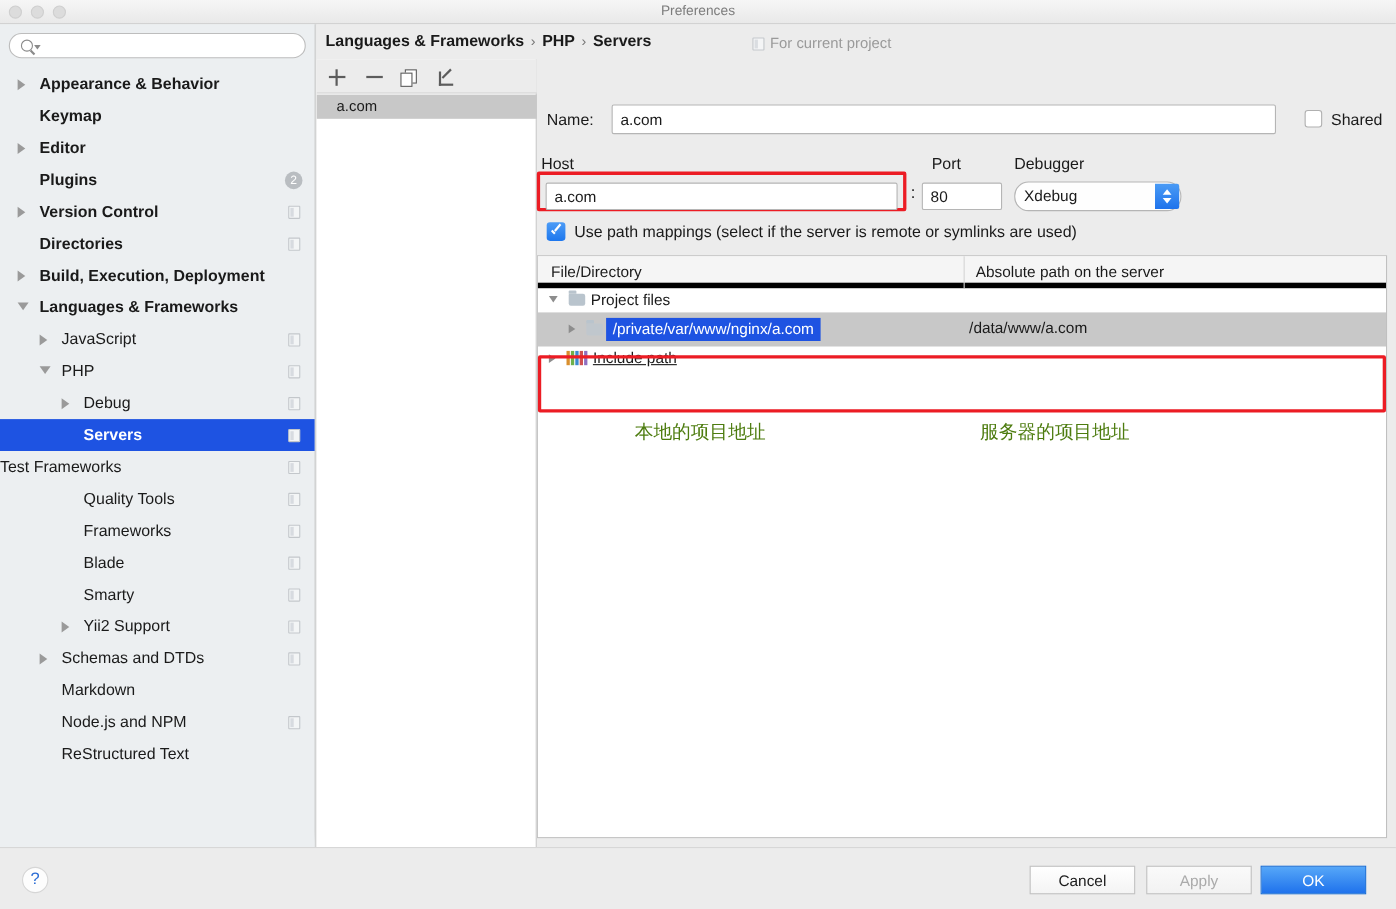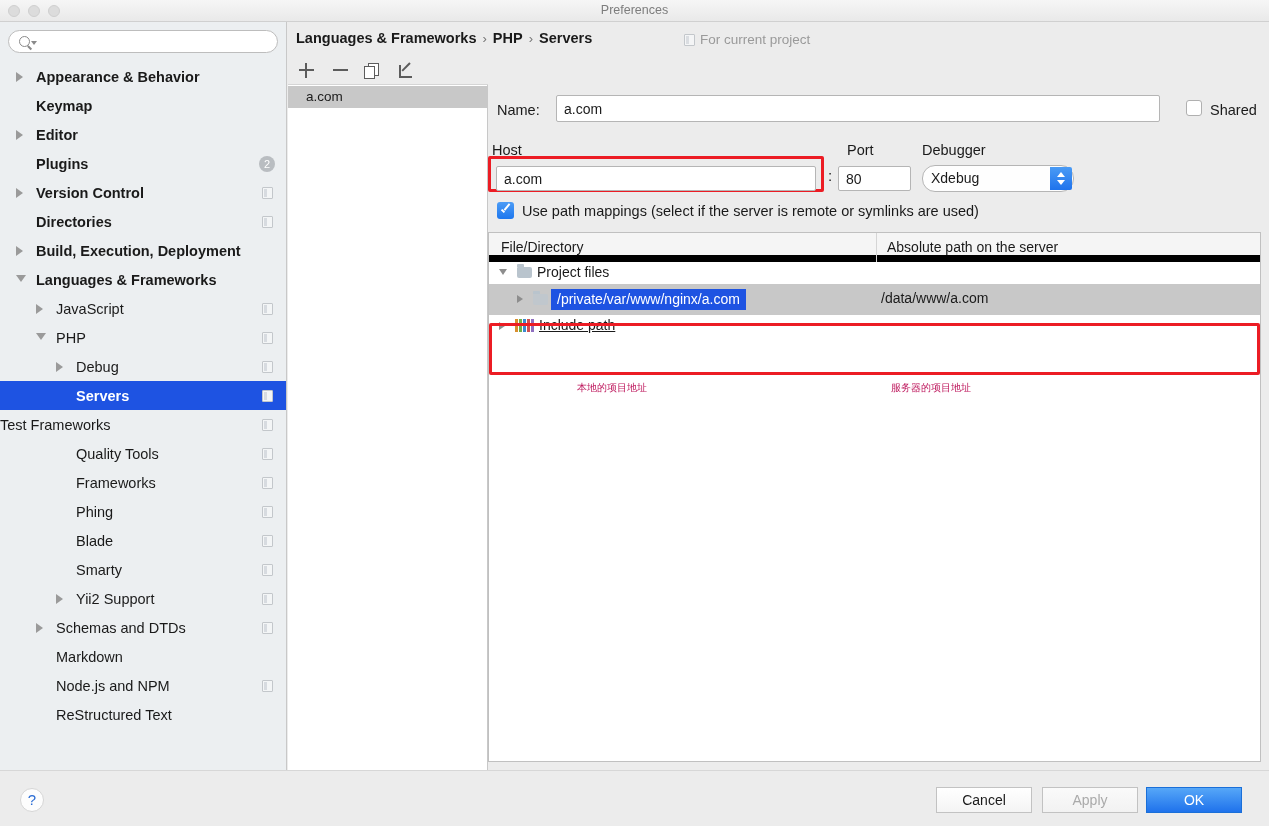--- a/index.html
+++ b/index.html
@@ -204,21 +204,21 @@
     background:#fff; transform: rotate(-50deg);
   }
   #pm-label { left: 34px; top: 149px; }
 
   
   #maptable {
     position: absolute; left: 0px; top: 178px; right: 8px; bottom: 8px;
     background: #fff; border: 1px solid #c0c0c0;
   }
   #map-head { position: relative; height: 29px; background: #f5f5f5;
-              border-bottom: 7px solid #000000; padding-left: 44px; }
+              border-bottom: 5px solid #000000; padding-left: 44px; }
   #map-head .h1 { position: absolute; left: 12px; top: 6px; font-size: 14px; color: #1a1a1a; }
   #map-head .h2 { position: absolute; left: 398px; top: 6px; font-size: 14px; color: #1a1a1a; }
   #map-head .vdiv { position: absolute; left: 387px; top: 0; width: 1px; height: 29px; background: #d5d5d5; }
 
   .mrow { position: relative; height: 22px; }
   .mrow .mtw {
     position: absolute; left: 10px; top: 7px; width:0;height:0;
   }
   .mtw.open { border-left:4.5px solid transparent; border-right:4.5px solid transparent;
               border-top:6px solid #8d8d8d; }
@@ -252,21 +252,21 @@
   #row-include { }
   #row-include .mtw { left: 10px; }
   #row-include .bars { position: absolute; left: 26px; top: 4px; width: 18px; height: 13px; }
   #row-include .bars i { position: absolute; top: 0; width: 2.5px; height: 13px; display: block; }
   #row-include .name { left: 50px; text-decoration: underline; }
 
   #hl-map {
     position: absolute; left: 0px; top: 90px; right: 0px; height: 52px;
     border: 3px solid #ec1c24; border-radius: 2px; pointer-events: none;
   }
-  .cn-note { position: absolute; font-size: 10px; color: #be185d;
+  .cn-note { position: absolute; font-size: 17px; color: #4d7c0f;
              font-family: "DejaVu Sans", sans-serif; }
   #cn-local { left: 88px; top: 148px; }
   #cn-server { left: 402px; top: 148px; }
 
   
   #footer {
     position: absolute; left: 0; top: 770px; width: 1269px; height: 56px;
     background: #ececec; border-top: 1px solid #d7d7d7;
   }
   #help-btn {
@@ -318,21 +318,20 @@
         <div class="row bold"><span class="label" style="margin-left: 36px;">Directories</span><span class="scope-ic"></span></div>
         <div class="row bold"><span class="tw closed" style="left: 16px;"></span><span class="label" style="margin-left: 36px;">Build, Execution, Deployment</span></div>
         <div class="row bold"><span class="tw open" style="left: 16px;"></span><span class="label" style="margin-left: 36px;">Languages &amp; Frameworks</span></div>
         <div class="row"><span class="tw closed" style="left: 36px;"></span><span class="label" style="margin-left: 56px;">JavaScript</span><span class="scope-ic"></span></div>
         <div class="row"><span class="tw open" style="left: 36px;"></span><span class="label" style="margin-left: 56px;">PHP</span><span class="scope-ic"></span></div>
         <div class="row"><span class="tw closed" style="left: 56px;"></span><span class="label" style="margin-left: 76px;">Debug</span><span class="scope-ic"></span></div>
         <div class="row selected"><span class="label" style="margin-left: 76px;">Servers</span><span class="scope-ic"></span></div>
         <div class="row"><span class="label" style="">Test Frameworks</span><span class="scope-ic"></span></div>
         <div class="row"><span class="label" style="margin-left: 76px;">Quality Tools</span><span class="scope-ic"></span></div>
         <div class="row"><span class="label" style="margin-left: 76px;">Frameworks</span><span class="scope-ic"></span></div>
-        <div class="row"><span class="label" style="margin-left: 76px;">Phing</span><span class="scope-ic"></span></div>
         <div class="row"><span class="label" style="margin-left: 76px;">Blade</span><span class="scope-ic"></span></div>
         <div class="row"><span class="label" style="margin-left: 76px;">Smarty</span><span class="scope-ic"></span></div>
         <div class="row"><span class="tw closed" style="left: 56px;"></span><span class="label" style="margin-left: 76px;">Yii2 Support</span><span class="scope-ic"></span></div>
         <div class="row"><span class="tw closed" style="left: 36px;"></span><span class="label" style="margin-left: 56px;">Schemas and DTDs</span><span class="scope-ic"></span></div>
         <div class="row"><span class="label" style="margin-left: 56px;">Markdown</span></div>
         <div class="row"><span class="label" style="margin-left: 56px;">Node.js and NPM</span><span class="scope-ic"></span></div>
         <div class="row"><span class="label" style="margin-left: 56px;">ReStructured Text</span></div>
       </div>
     <div id="sidebar-fade"></div>
   </div>

